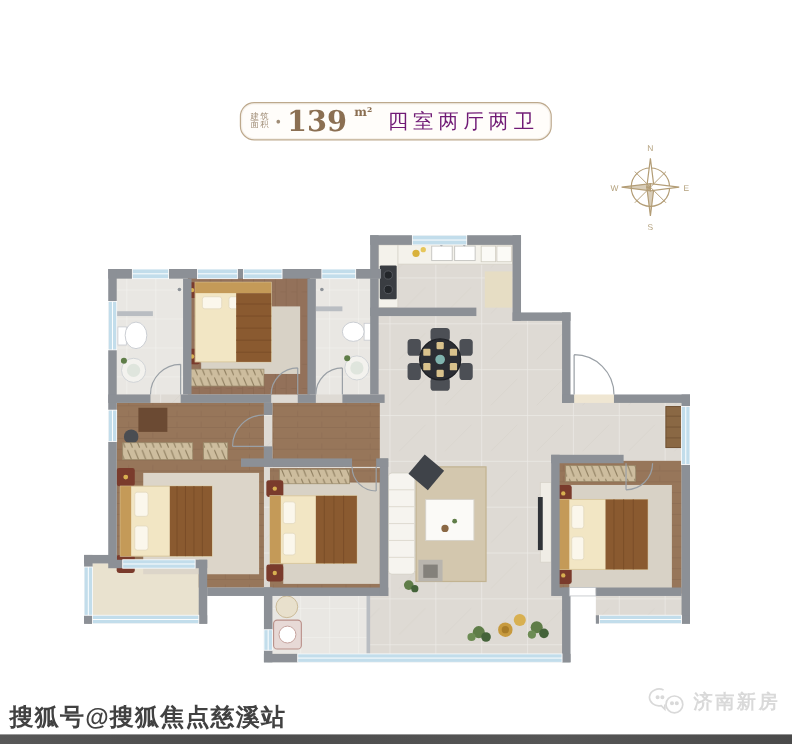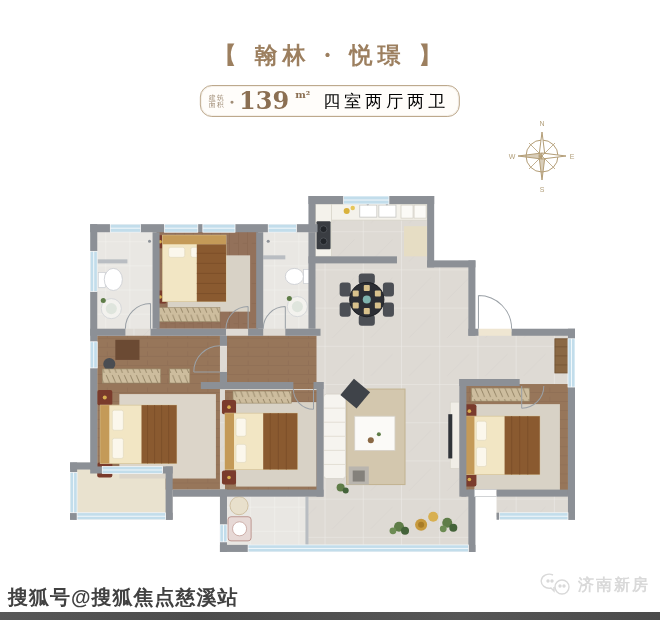--- a/index.html
+++ b/index.html
@@ -22,21 +22,21 @@
     display:flex;align-items:center;justify-content:flex-end;gap:5px;
     box-shadow:inset 0 0 0 1px rgba(189,169,141,.15);
   }
   .badge .stack{display:flex;flex-direction:column;line-height:7px;
     font-size:7px;color:#a08d76;letter-spacing:1px;}
   .badge .dot{font-size:7px;color:#a08d76;}
   .badge .num{font-family:"DejaVu Serif","Liberation Serif",serif;
     font-size:24px;font-weight:700;color:#8b6f52;line-height:24px;}
   .badge .unit{font-family:"DejaVu Serif","Liberation Serif",serif;
     font-size:10px;font-weight:700;color:#8b6f52;margin-left:1px;align-self:flex-start;margin-top:2px;}
-  .badge .rooms{font-size:17px;color:#000000;letter-spacing:4px;margin-left:8px;white-space:nowrap;}
+  .badge .rooms{font-size:17px;color:#701a75;letter-spacing:4px;margin-left:8px;white-space:nowrap;}
 
   
   .compass{position:absolute;left:508px;top:116px;width:68px;height:80px;}
 
   
   .plan{position:absolute;left:57px;top:193px;width:518px;height:372px;}
 
   
   .wm-left{
     position:absolute;left:8px;top:584px;
@@ -50,21 +50,20 @@
   .bottom-bar{
     position:absolute;left:0;bottom:0;width:100%;height:8px;
     background:linear-gradient(90deg,#585858,#4c4c4c 30%,#565656 70%,#4a4a4a);
   }
 </style>
 </head>
 <body>
 
 <div class="page">
 
-  <div class="title">【 翰林 · 悦璟 】</div>
 
   <div class="badge">
     <span class="stack">
       <span>建筑</span>
       <span>面积</span>
     </span>
     <span class="dot">●</span>
     <span class="num">139</span>
     <span class="unit">m²</span>
     <span class="rooms">四室两厅两卫</span>

